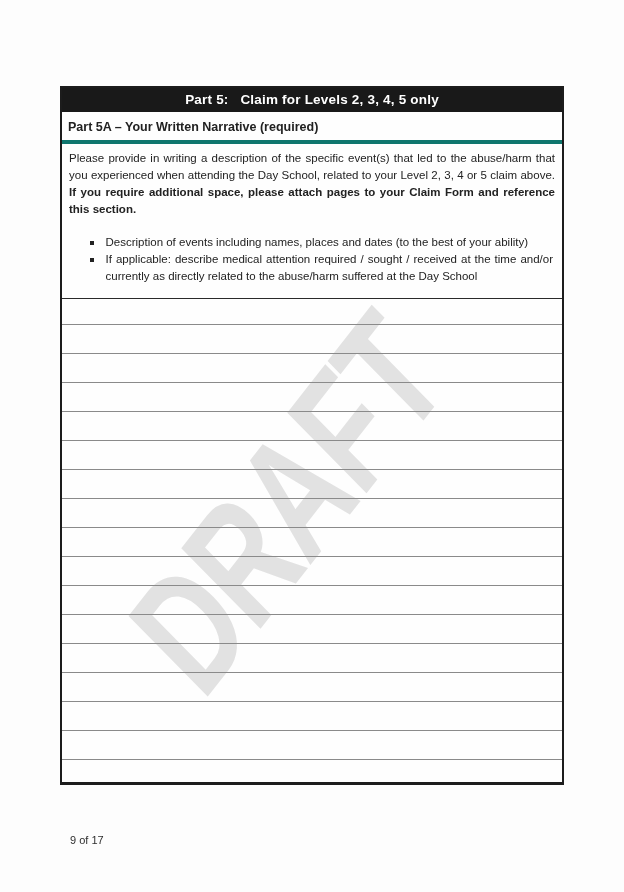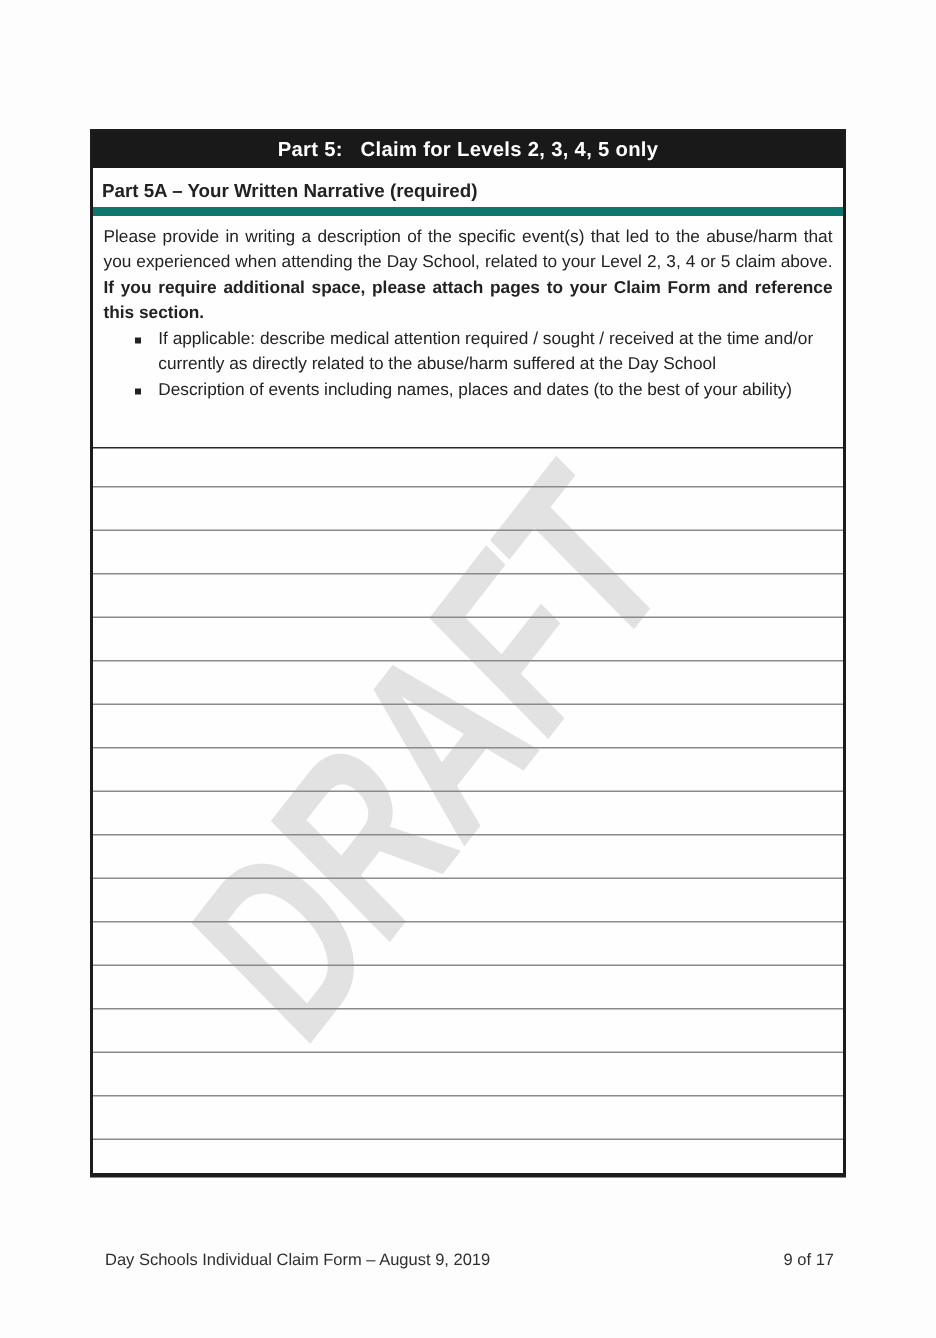--- a/index.html
+++ b/index.html
@@ -17,31 +17,31 @@
     background: #fefefe;
   }
 
   .header-bar {
     height: 24px; background: #191919; color: #ffffff;
     font-size: 13.5px; font-weight: bold; text-align: center;
     line-height: 24px; white-space: pre; letter-spacing: 0.2px;
   }
 
   .subheader-row {
-    height: 32px; border-bottom: 6px solid #0f766e;
+    height: 32px; border-bottom: 4px solid #0f766e;
     font-size: 12.5px; font-weight: bold;
     padding: 8px 6px 0 6px;
   }
 
   .instructions-row {
     height: 155px; border-bottom: 1px solid #2a2a2a;
     padding: 6px 7px 0 7px; font-size: 11.5px; line-height: 17px;
     overflow: hidden;
   }
-  .intro-paragraph { text-align: justify; margin-bottom: 0; }
+  .intro-paragraph { text-align: justify; margin-bottom: 16px; }
   .intro-paragraph b { font-weight: bold; }
   .include-label { margin-bottom: 5px; }
 
   .bullet-list { list-style: none; }
   .bullet-item { display: flex; align-items: flex-start; padding-left: 21px; }
   .bullet-marker {
     flex: 0 0 auto; width: 3.5px; height: 3.5px; background: #222;
     margin-top: 7px; margin-right: 12px;
   }
   .bullet-text { flex: 1 1 auto; text-align: justify; padding-right: 2px; }
@@ -82,25 +82,25 @@
       <span>Part 5A – Your Written Narrative (required)</span>
     </div>
 
     <div class="instructions-row">
       <p class="intro-paragraph"><span>Please provide in writing a description of the specific event(s) that led to the abuse/harm that you experienced when attending the Day School, related to your Level 2, 3, 4 or 5 claim above.</span> <b>If you require additional space, please attach pages to your Claim Form and reference this section.</b></p>
 
 
       <ul class="bullet-list">
         <li class="bullet-item">
           <span class="bullet-marker"></span>
-          <span class="bullet-text">If applicable: describe medical attention required / sought / received at the time and/or currently as directly related to the abuse/harm suffered at the Day School</span>
+          <span class="bullet-text">Description of events including names, places and dates (to the best of your ability)</span>
         </li>
         <li class="bullet-item">
           <span class="bullet-marker"></span>
-          <span class="bullet-text">Description of events including names, places and dates (to the best of your ability)</span>
+          <span class="bullet-text">If applicable: describe medical attention required / sought / received at the time and/or currently as directly related to the abuse/harm suffered at the Day School</span>
         </li>
       </ul>
     </div>
 
     <div class="writing-area">
       <div class="watermark">DRAFT</div>
 
     <div class="ruled-line" style="top: 25px;"></div>
         <div class="ruled-line" style="top: 54px;"></div>
         <div class="ruled-line" style="top: 83px;"></div>
@@ -115,17 +115,16 @@
         <div class="ruled-line" style="top: 344px;"></div>
         <div class="ruled-line" style="top: 373px;"></div>
         <div class="ruled-line" style="top: 402px;"></div>
         <div class="ruled-line" style="top: 431px;"></div>
         <div class="ruled-line" style="top: 460px;"></div>
       </div>
 
   </div>
 
   <div class="footer">
-    <span>Day Schools Individual Claim Form – August 9, 2019</span>
     <span>9 of 17</span>
   </div>
 
 </div>
 
 </body></html>

